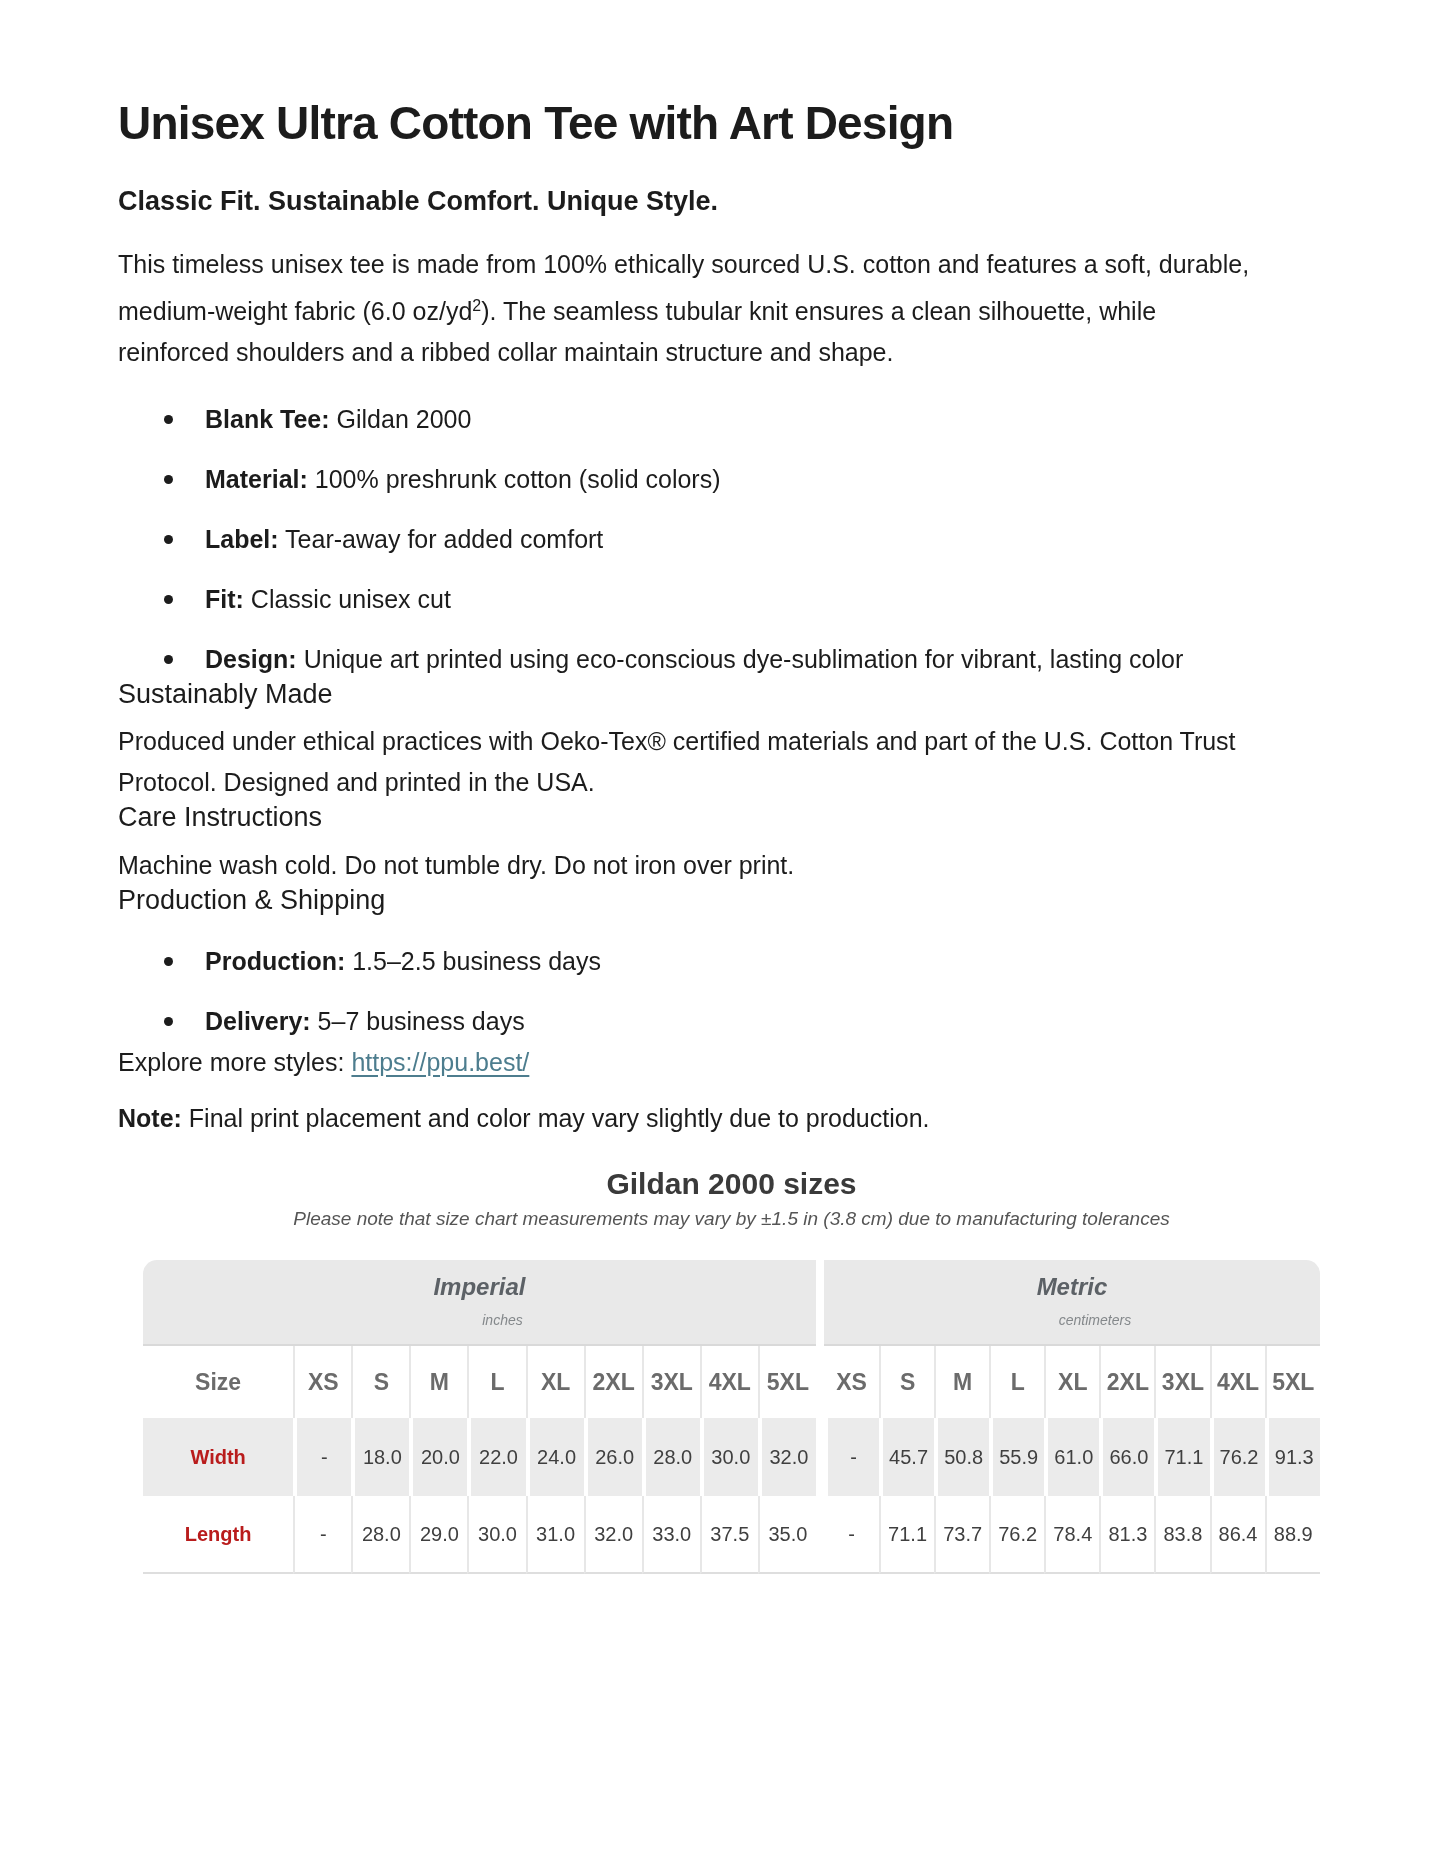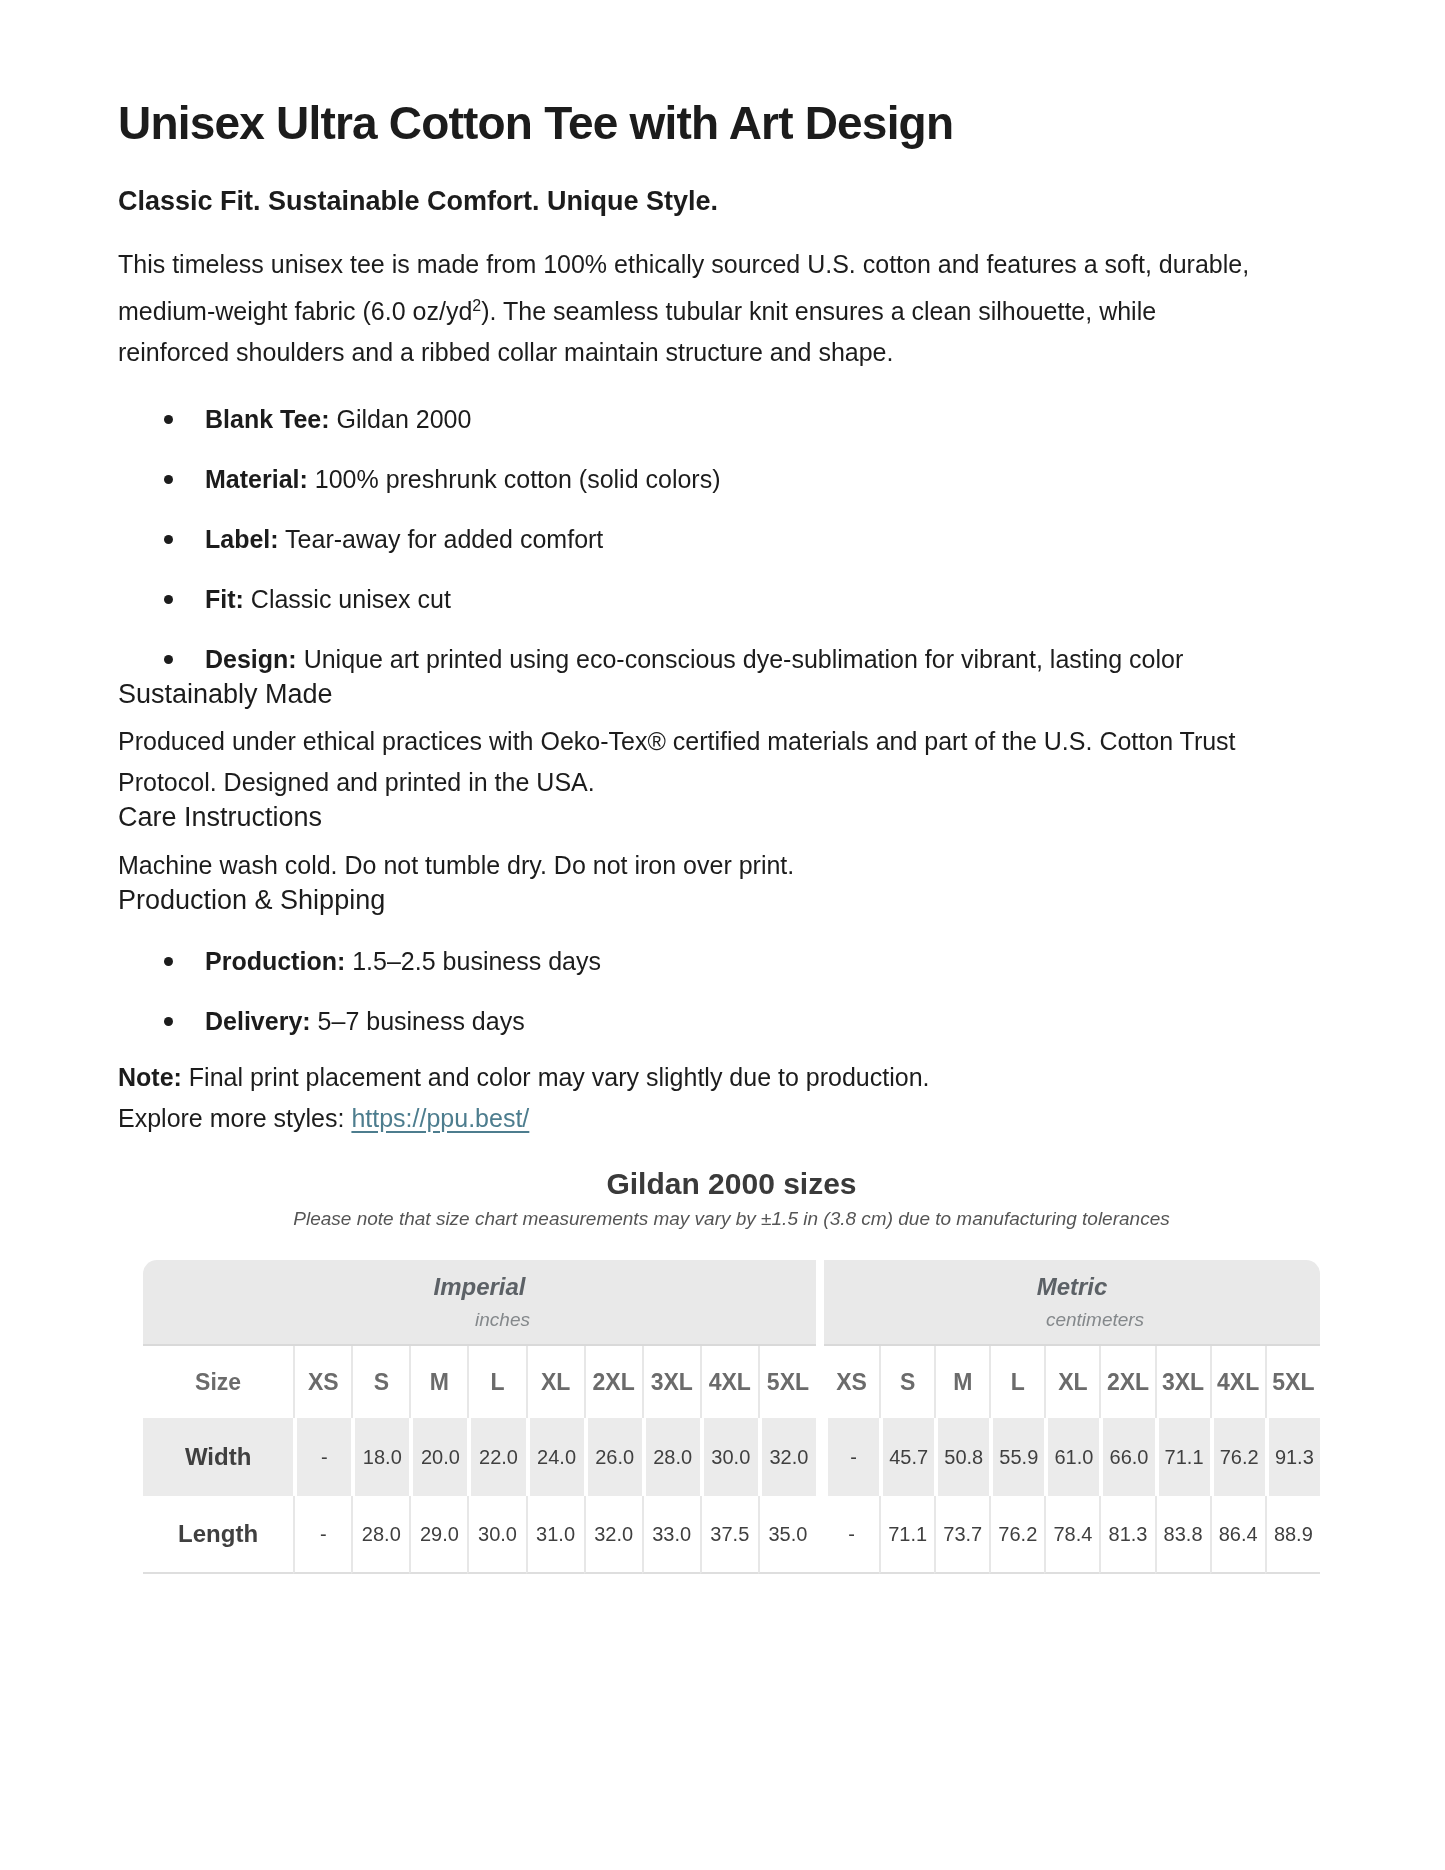--- a/index.html
+++ b/index.html
@@ -38,29 +38,29 @@
   .size-section{margin:29px 0 12px 143px;width:1177px;}
   .chart-title{font-size:30px;line-height:32px;font-weight:700;color:#3a3a3a;text-align:center;margin:0;}
   .chart-note{font-size:19px;line-height:24px;font-style:italic;color:#555;text-align:center;margin:7px 0 0 0;}
 
   table.sizes{border-collapse:separate;border-spacing:0;table-layout:fixed;width:1177px;margin-top:29px;}
   table.sizes td{box-sizing:border-box;text-align:center;vertical-align:middle;padding:0;}
   .band{background:#e9e9e9;border-bottom:2px solid #d9d9d9;height:86px;}
   .band-l{border-top-left-radius:14px;}
   .band-r{border-top-right-radius:14px;}
   .band-label{font-size:24px;font-weight:700;font-style:italic;color:#5c6166;line-height:26px;}
-  .band-sub{font-size:19px;font-style:italic;color:#84888b;line-height:22px;margin-top:9px;padding-left:46px;}
+  .band-sub{font-size:14px;font-style:italic;color:#84888b;line-height:22px;margin-top:9px;padding-left:46px;}
   .gapcol{background:#ffffff;}
   .head-row td{height:72px;background:#ffffff;}
   .corner,.szh{font-size:23px;font-weight:700;color:#6b6b6b;}
   td.szh{border-left:2px solid #e7e7e7;}
   td.szh.first{border-left:none;}
   .stripe-row td{height:78px;background:#ebebeb;}
   .stripe-row td.gapcol{background:#ffffff;}
-  .rowlabel{font-size:24px;font-weight:700;color:#404040;}
+  .rowlabel{font-size:20px;font-weight:700;color:#b91c1c;}
   td.val{font-size:20px;color:#3f3f3f;}
   .stripe-row td.val{border-left:4px solid #ffffff;}
   .plain-row td{height:78px;background:#ffffff;border-bottom:2px solid #dedede;}
   .plain-row td.val{border-left:2px solid #e7e7e7;}
   .plain-row td.val.first{border-left:none;}
 </style>
 </head>
 <body>
 
 <div class="page">
@@ -83,22 +83,22 @@
 
   <h3 class="sect sect-care">Care Instructions</h3>
   <p class="body-text sect-body care-body">Machine wash cold. Do not tumble dry. Do not iron over print.</p>
 
   <h3 class="sect sect-prod">Production &amp; Shipping</h3>
   <ul class="bullets prod-bullets">
     <li><span class="dot"></span><span class="blabel">Production:</span><span> 1.5–2.5 business days</span></li>
     <li><span class="dot"></span><span class="blabel">Delivery:</span><span> 5–7 business days</span></li>
   </ul>
 
+  <p class="body-text explore-line"><span>Explore more styles: </span><a class="link" href="#">https://ppu.best/</a></p>
   <p class="body-text note-line"><span class="blabel">Note:</span><span> Final print placement and color may vary slightly due to production.</span></p>
-  <p class="body-text explore-line"><span>Explore more styles: </span><a class="link" href="#">https://ppu.best/</a></p>
 
 </div>
 
 <div class="size-section">
   <h2 class="chart-title">Gildan 2000 sizes</h2>
   <p class="chart-note">Please note that size chart measurements may vary by ±1.5 in (3.8 cm) due to manufacturing tolerances</p>
 
   <table class="sizes">
     <colgroup>
       <col style="width:150px">

